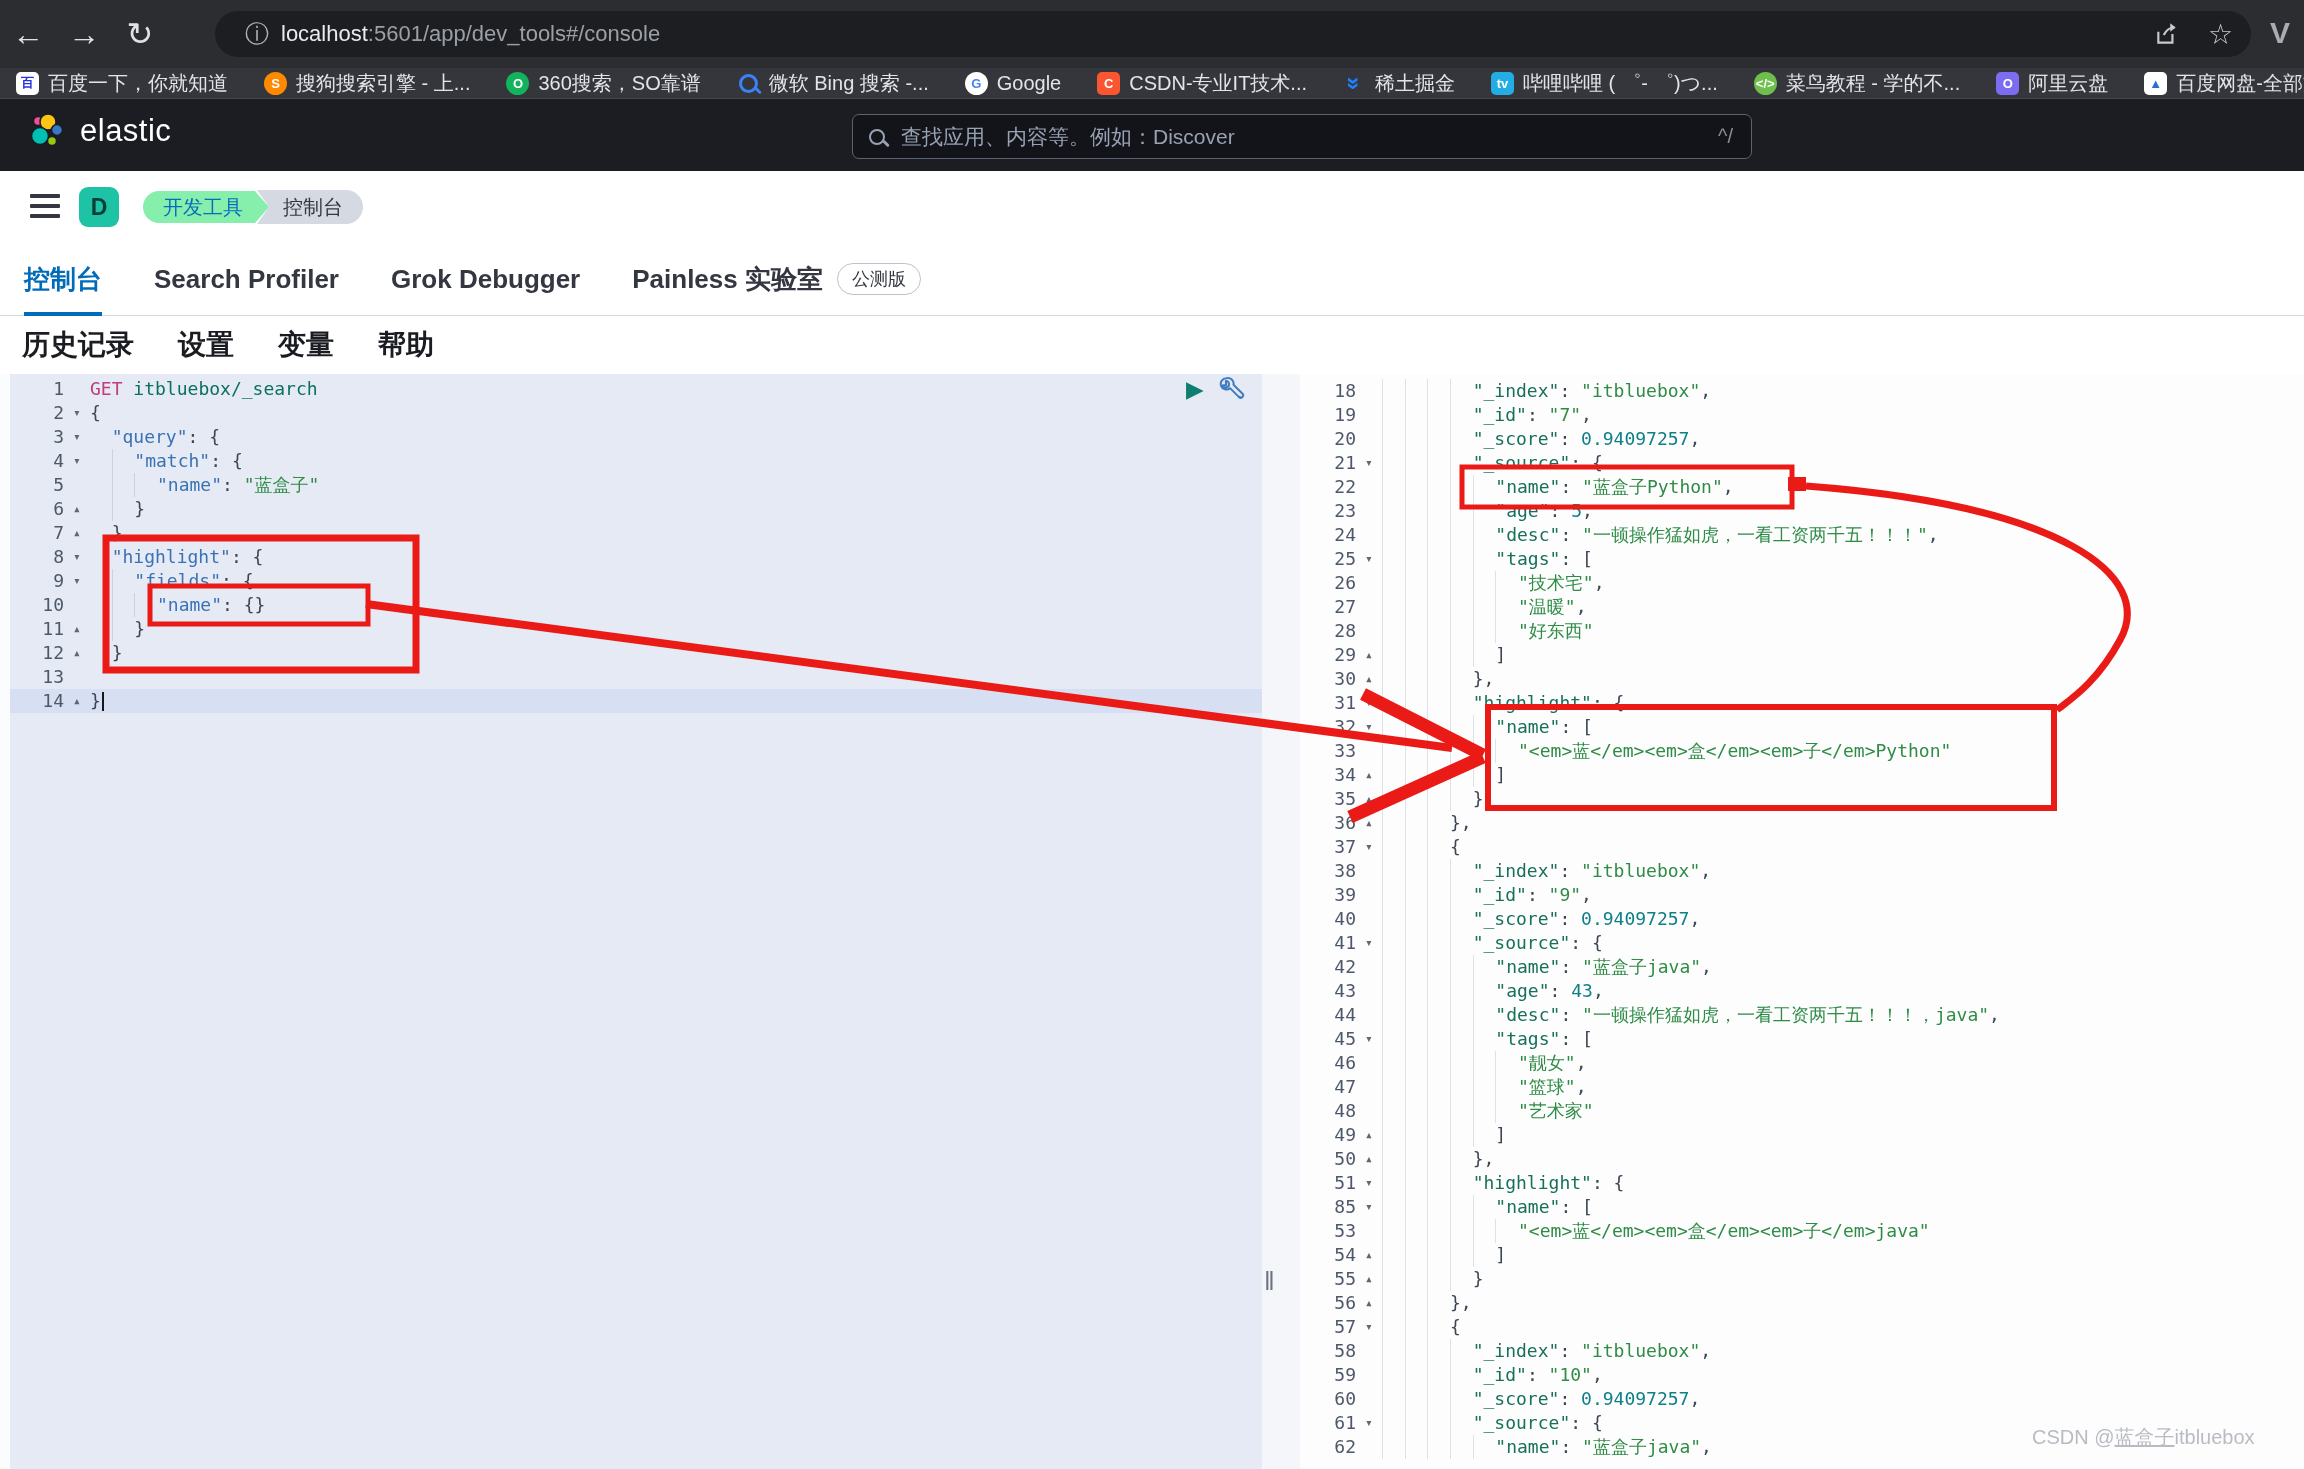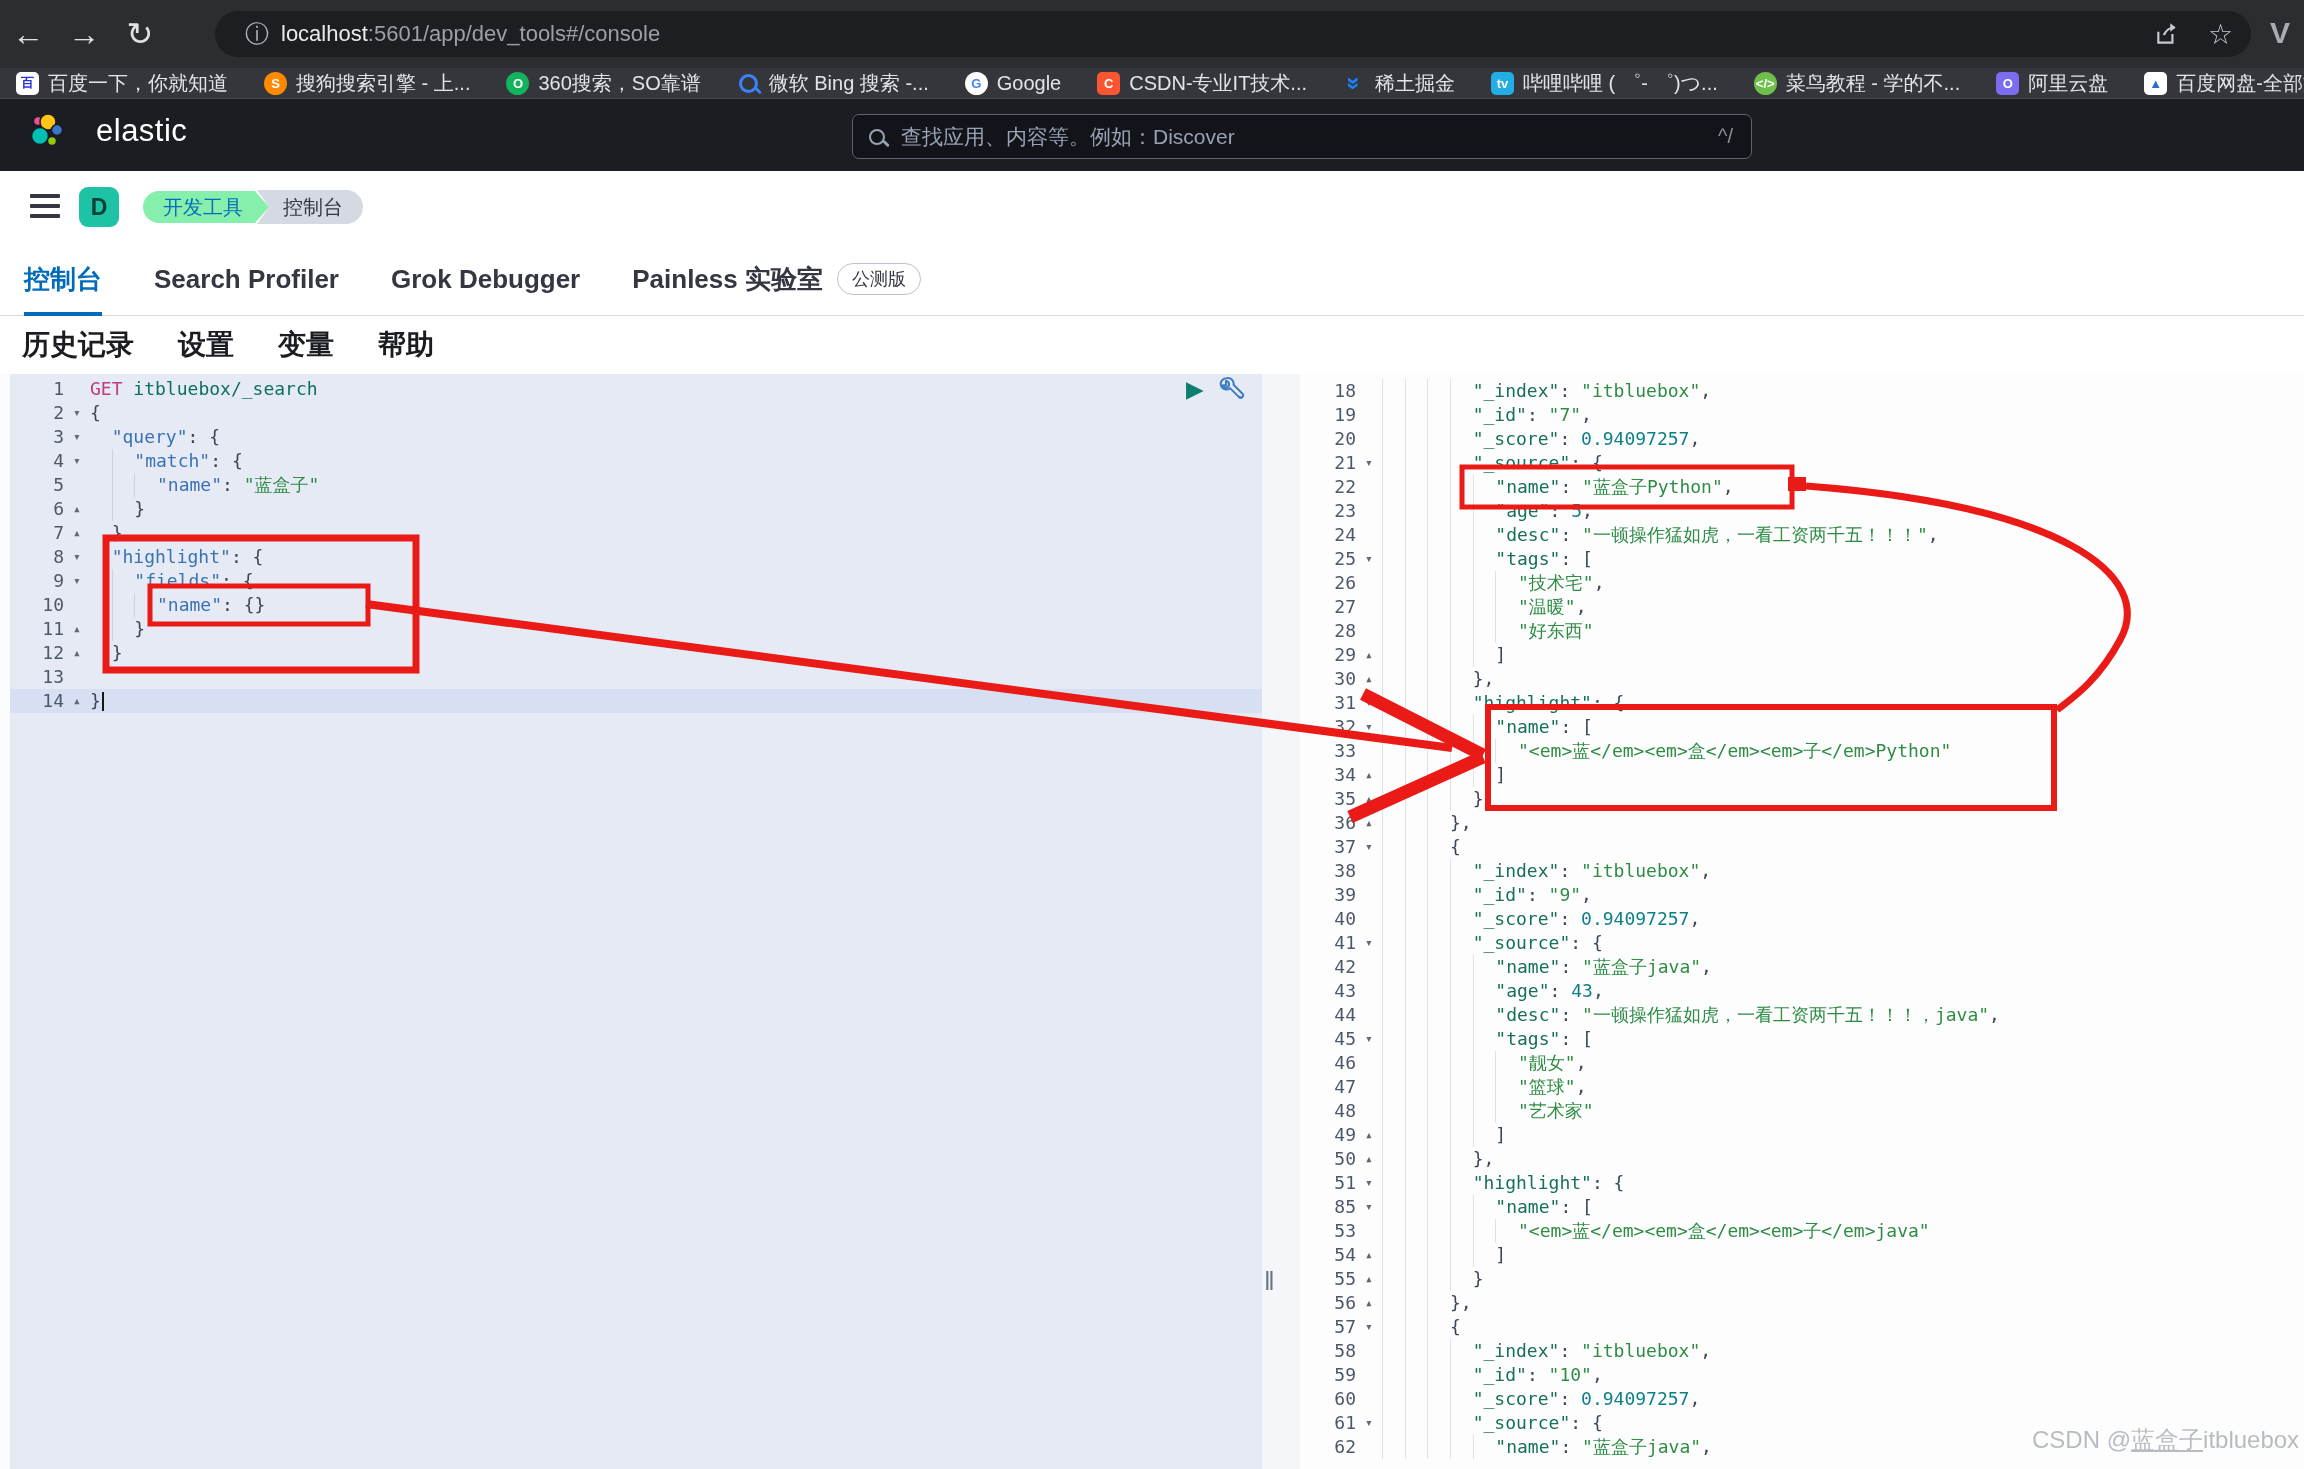--- a/index.html
+++ b/index.html
@@ -25,21 +25,21 @@
   .bm-ic{width:23px;height:23px;display:flex;align-items:center;justify-content:center;
          font-size:13px;font-weight:bold;flex:0 0 auto;}
   .bm-ic.square{border-radius:5px;}
   .bm-ic.circle{border-radius:50%;}
   .bm-ic.rot{transform:rotate(90deg);font-size:24px;background:transparent!important;}
   .mag{position:relative;width:13px;height:13px;border:3px solid currentColor;border-radius:50%;}
   .mag::after{content:'';position:absolute;width:8px;height:3px;background:currentColor;
               transform:rotate(45deg);right:-7px;bottom:-2px;border-radius:2px;}
   
   .eheader{position:absolute;top:98px;left:0;right:0;height:73px;background:#1b1d23;border-top:1px solid #46474b;}
-  .brand{position:absolute;left:28px;top:14px;display:flex;align-items:center;gap:32px;text-align:center;}
+  .brand{position:absolute;left:28px;top:14px;display:flex;align-items:center;gap:16px;text-align:center;}
   .brand-name{color:#fff;font-size:31px;letter-spacing:.5px;}
   .esearch{position:absolute;left:852px;top:15px;width:898px;height:43px;background:#121419;border:1px solid #5c6370;
            border-radius:7px;display:flex;align-items:center;color:#98a2b3;}
   .esearch .mag{margin-left:16px;border-width:2px;width:12px;height:12px;color:#98a2b3;}
   .esearch-ph{margin-left:16px;font-size:21px;}
   .esearch-hint{position:absolute;right:18px;font-size:20px;color:#878e99;}
   
   .crumbbar{position:absolute;top:171px;left:0;right:0;height:72px;background:#fff;border-bottom:1px solid #d3dae6;}
   .burger{position:absolute;left:30px;top:23px;width:30px;height:24px;display:flex;flex-direction:column;justify-content:space-between;}
   .burger span{display:block;height:4px;background:#343741;border-radius:1px;}
@@ -83,21 +83,21 @@
   .ok{color:#17705a;} .os{color:#2e8c45;} .on{color:#0d7f87;}
   .divider{position:absolute;left:1262px;top:0;width:38px;bottom:0;background:#f5f6f9;}
   .div-handle{position:absolute;left:1264px;top:892px;font-size:26px;color:#6b7482;}
   .escroll{position:absolute;left:1286px;top:4px;width:10px;height:440px;background:#d3d8e2;border-radius:5px;}
   .editor-actions{position:absolute;left:1186px;top:2px;display:flex;align-items:center;gap:14px;}
   .play{color:#0d7e70;font-size:23px;}
   .wrench-svg{width:27px;height:27px;}
   
   .overlay{position:absolute;left:0;top:0;pointer-events:none;}
   
-  .watermark{position:absolute;left:2032px;top:1424px;font-size:24px;color:#b8bcc2;white-space:nowrap;}
+  .watermark{position:absolute;left:2032px;top:1424px;font-size:20px;color:#b8bcc2;white-space:nowrap;}
   .watermark .uline{text-decoration:underline;}
 </style>
 </head>
 <body>
 
 <div class="page">
 
   <div class="toolbar">
     <div class="navbtn">←</div>
     <div class="navbtn">→</div>

